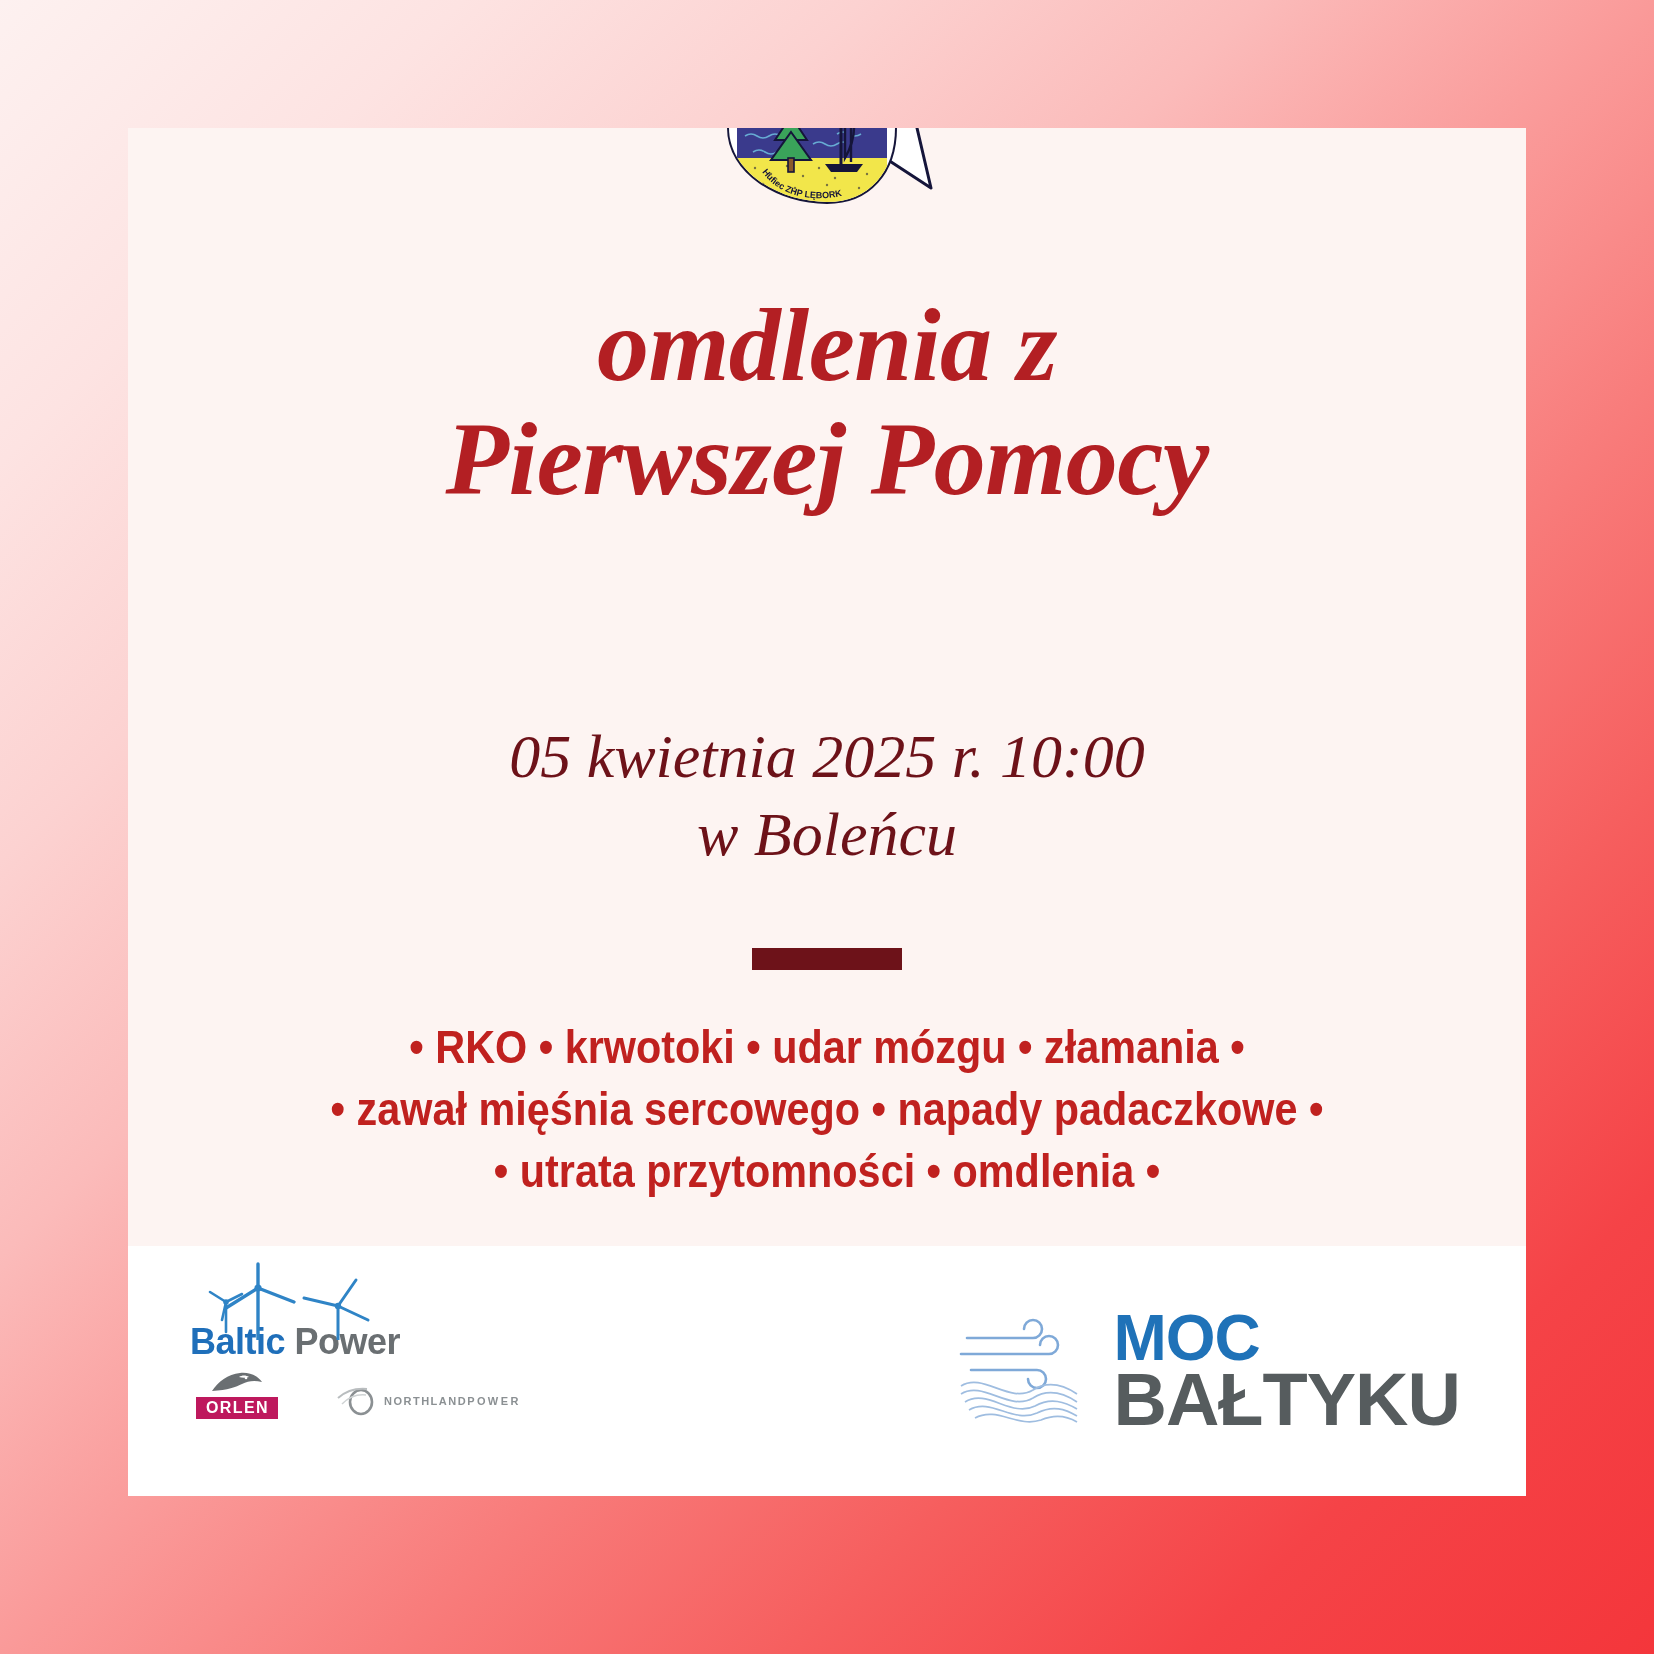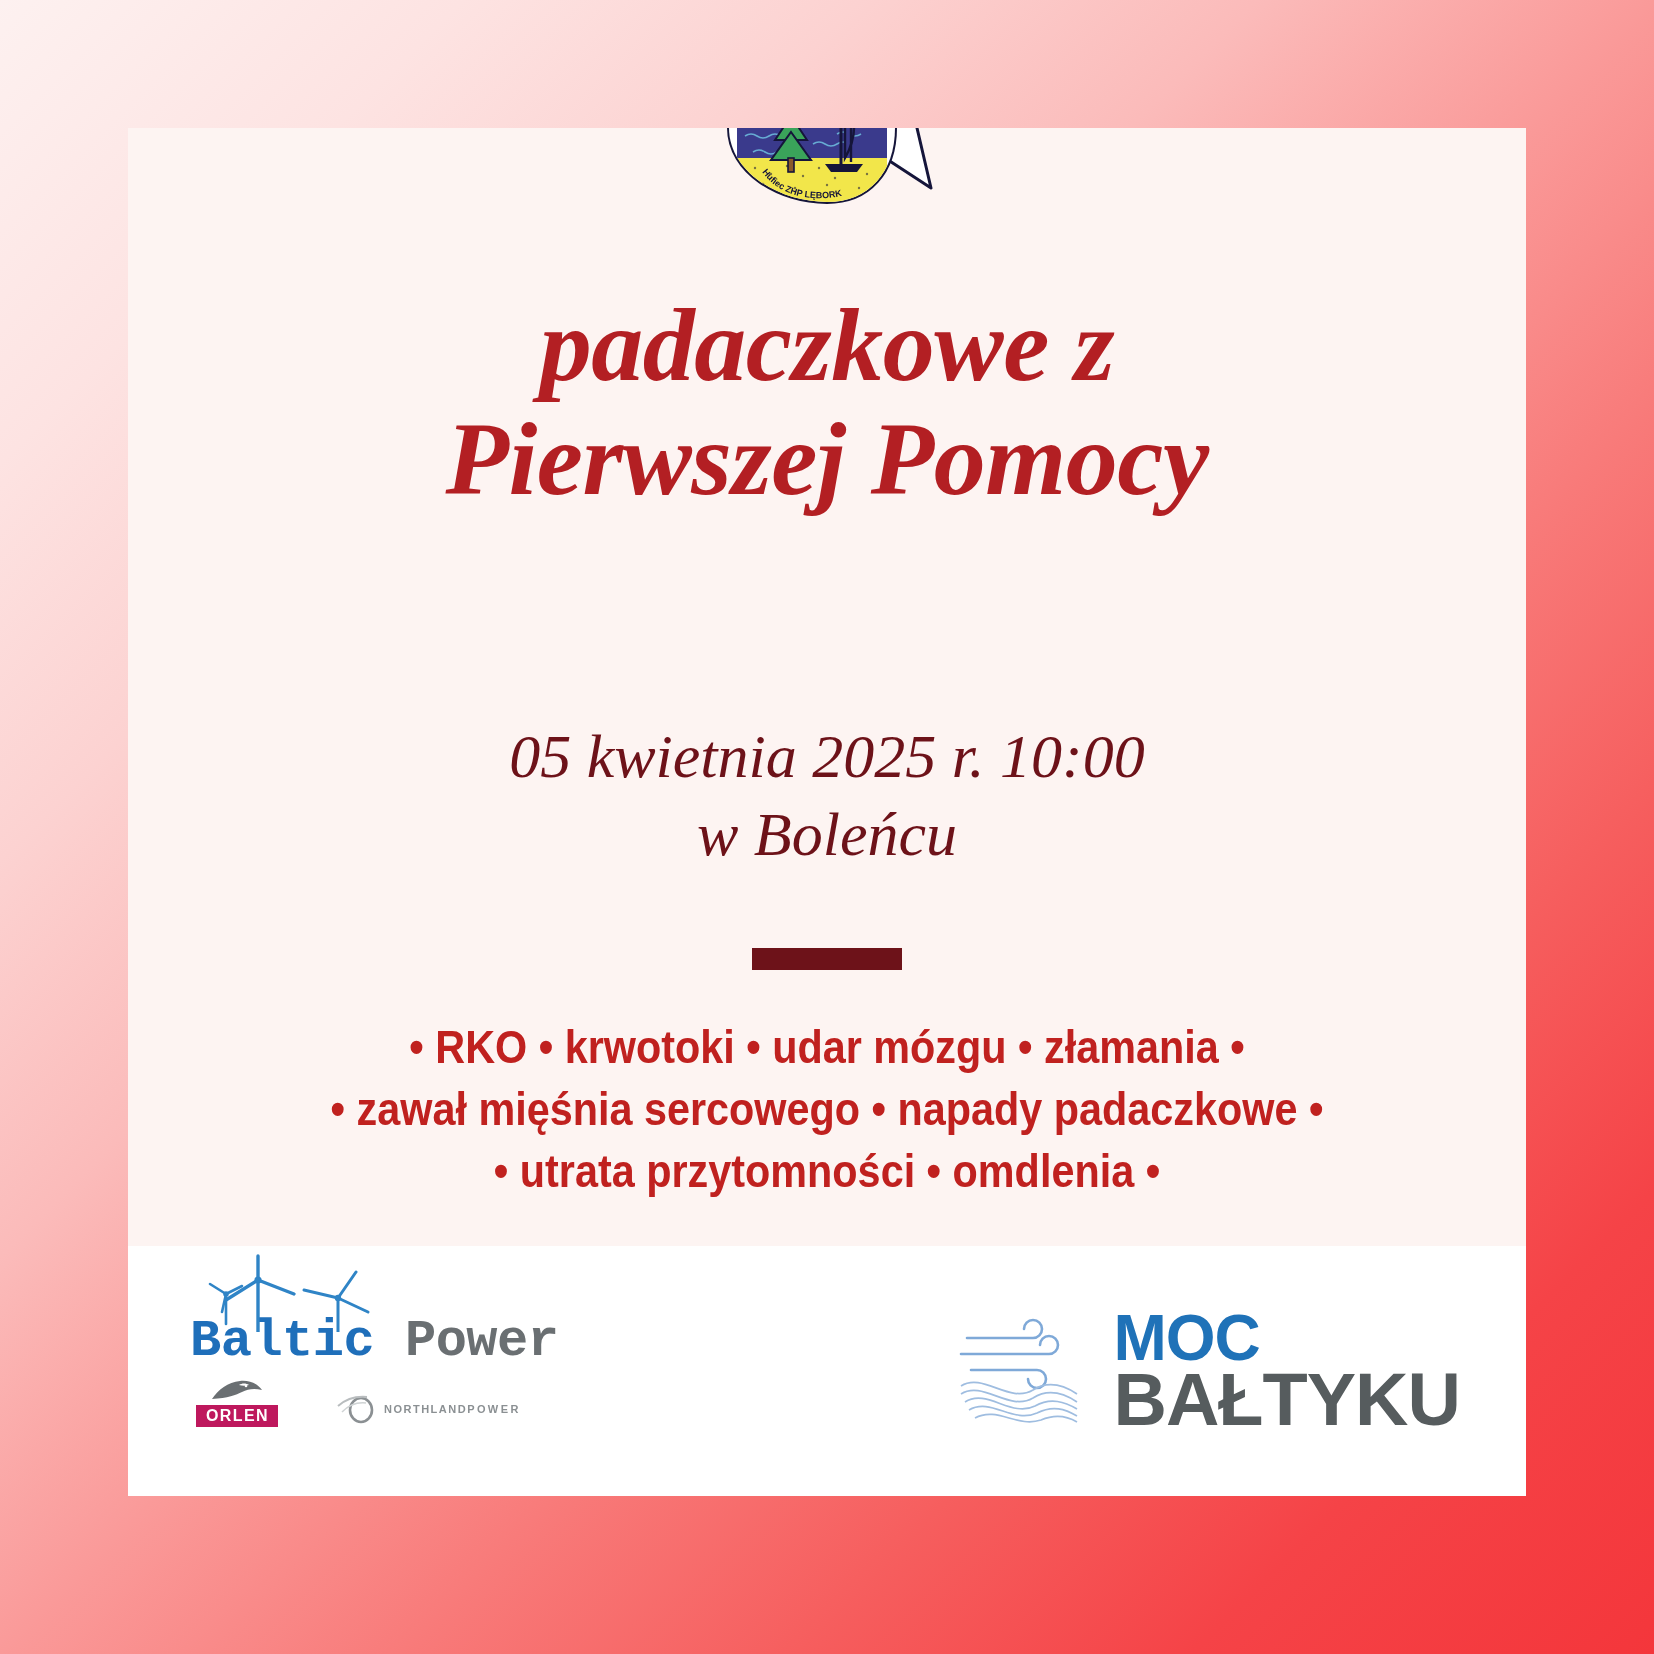--- a/index.html
+++ b/index.html
@@ -196,23 +196,23 @@
     flex-direction: column;
     line-height: 0.88;
     font-family: "Liberation Sans", sans-serif;
     font-weight: 700;
     letter-spacing: -1px;
   }
   .moc-top { font-size: 64px; color: #1f72b8; }
   .moc-bot { font-size: 74px; color: #565c5e; }
 
   .bp-text {
-    font-family: Liberation Mono, monospace;
-    font-weight: 700;
-    font-size: 52px;
+    font-family: Liberation Sans, sans-serif;
+    font-weight: 700;
+    font-size: 36px;
     line-height: 1;
     letter-spacing: -0.5px;
   }
   .bp-baltic { color: #1f6fba; }
   .bp-power  { color: #6a6f72; }
   .bp-lockup { position: relative; display: inline-block; }
   .bp-turbines { position: absolute; left: 6px; top: -62px; }
 </style>
 </head>
 <body>
@@ -308,21 +308,21 @@
           <textPath href="#topArc" startOffset="6%">SZCZEP DRUŻYN STARSZOHARCERSKICH · LEŚNI LUDZIE</textPath>
         </text>
         <text font-family="Liberation Sans, sans-serif" font-size="9" font-weight="700" fill="#15153a">
           <textPath href="#botArc" startOffset="12%">Hufiec ZHP LĘBORK</textPath>
         </text>
       </svg>
     </div>
 
 
     <div class="headline">
-      <div>padaczkowe z</div>
+      <div>omdlenia z</div>
       <div>Pierwszej Pomocy</div>
     </div>
 
     <div class="when">
       <div>05 kwietnia 2025 r. 10:00</div>
       <div>w Boleńcu</div>
     </div>
 
     <div class="divider-wrap">
       <div class="divider"></div>

